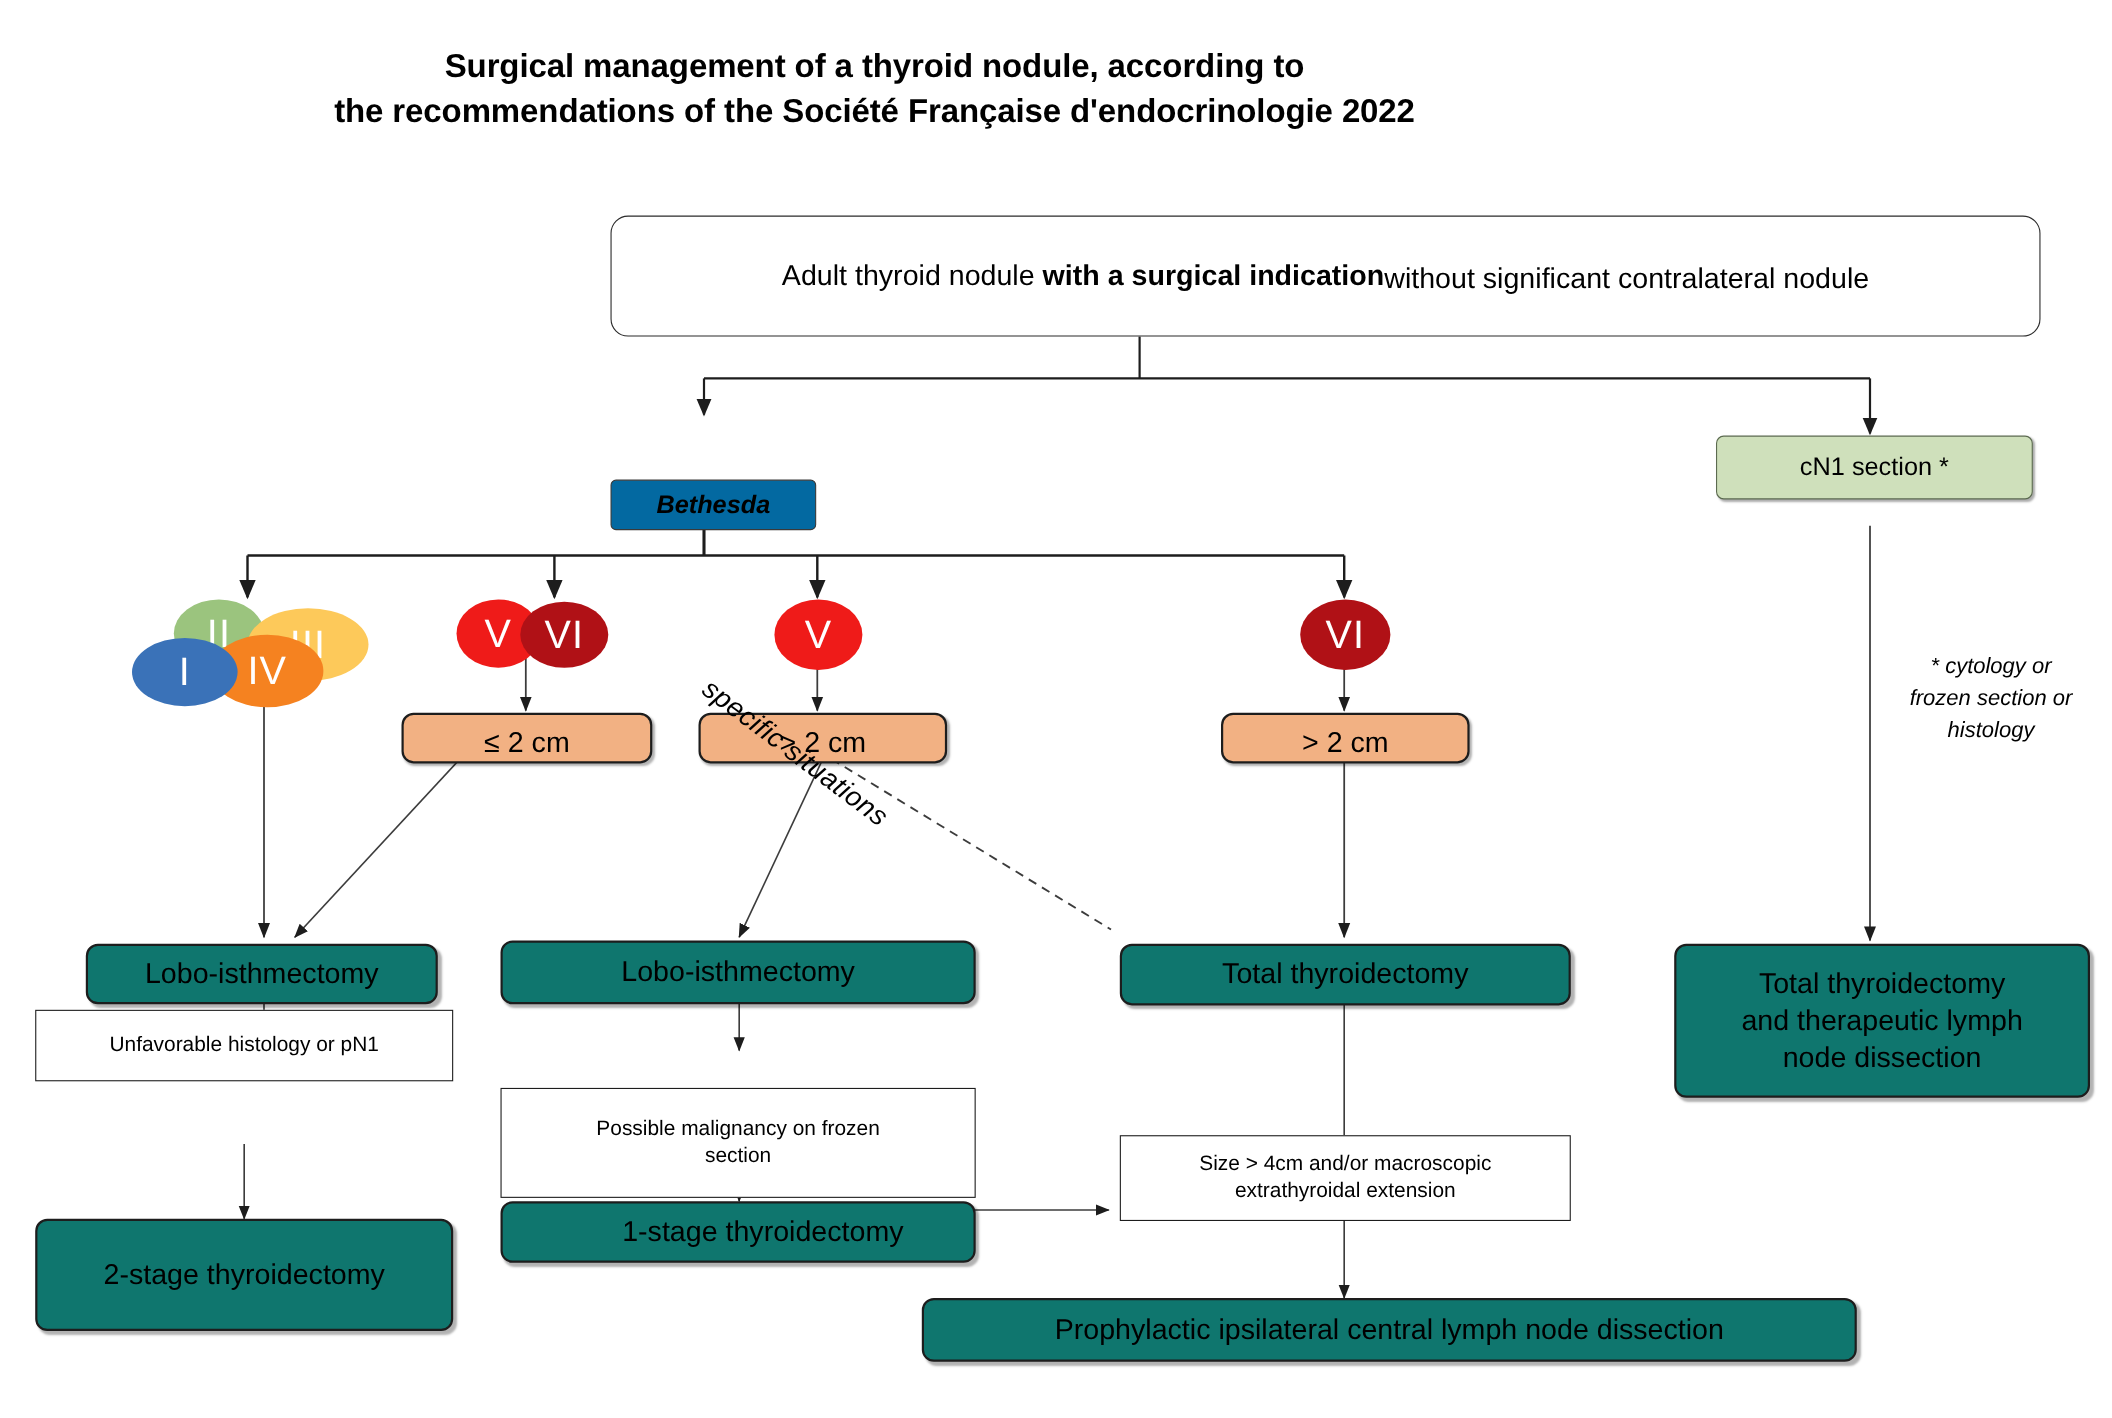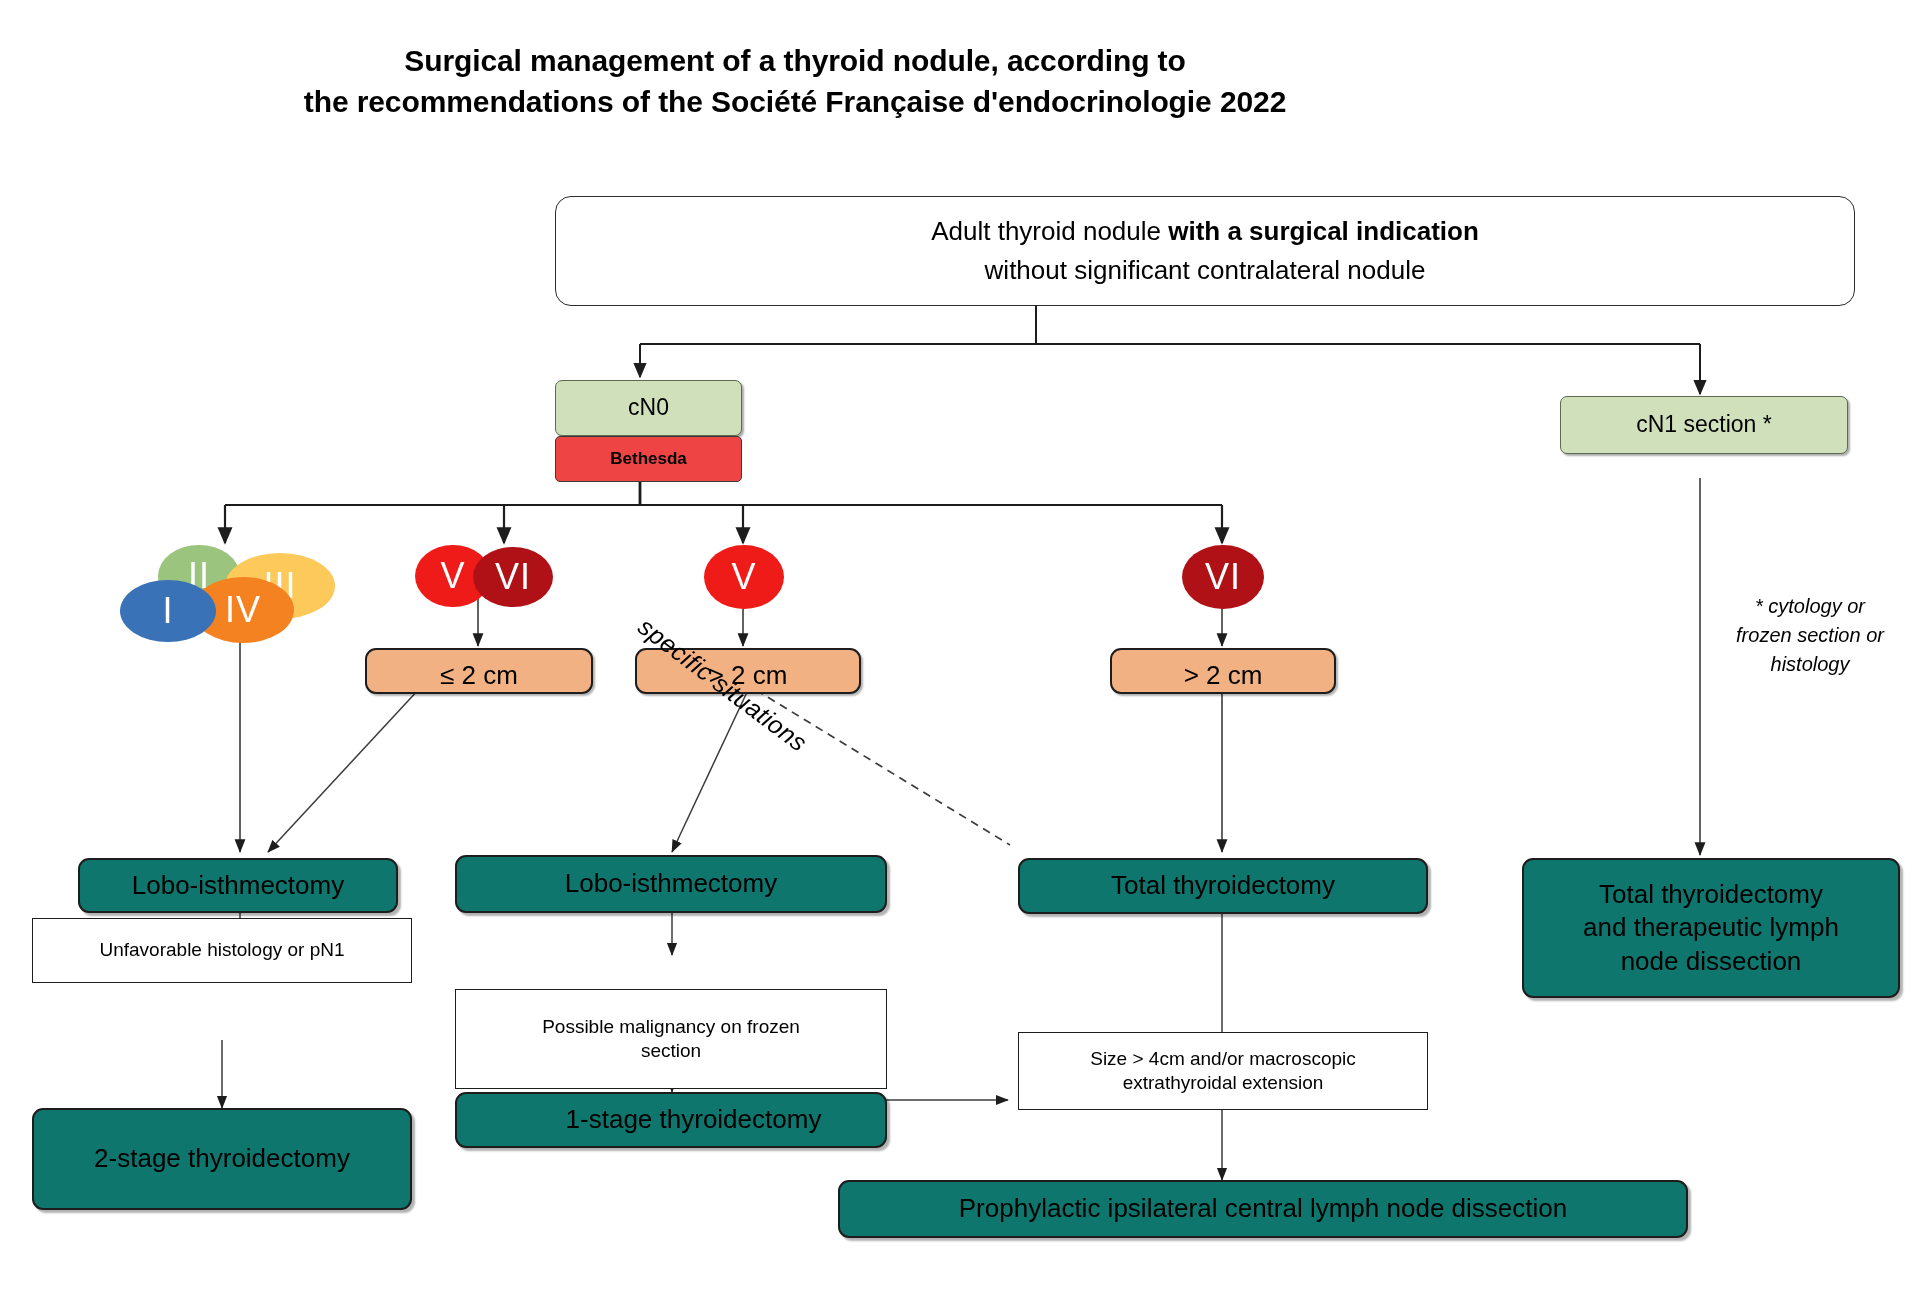--- a/index.html
+++ b/index.html
@@ -63,24 +63,25 @@
 
   .green {
     background: #cfe0bb;
     border: 1.4px solid #5c6b50;
     border-radius: 7px;
     font-size: 23px;
     box-shadow: 2px 2px 2px rgba(0,0,0,0.33);
   }
 
   .white-plain {
-    background: #ef4444;
+    background: #0369a1;
     border: 1.4px solid #3a3a3a;
     border-radius: 5px;
-    font-size: 17px;
+    font-size: 23px;
+    font-style: italic;
     font-weight: bold;
   }
 
   .orange {
     background: #f2b183;
     border: 2.1px solid #1d1d1d;
     border-radius: 11px;
     font-size: 26px;
     box-shadow: 2px 2px 2px rgba(0,0,0,0.30);
     align-items: flex-end;
@@ -196,30 +197,27 @@
 
     <path d="M672,1055 L672,1092" stroke="#3c3c3c" stroke-width="1.5" fill="none" marker-end="url(#arw-thin)"></path>
 
     <path d="M722,1100 L1008,1100" stroke="#3c3c3c" stroke-width="1.5" fill="none" marker-end="url(#arw-thin)"></path>
 
     <path d="M1222,912 L1222,1032" stroke="#3c3c3c" stroke-width="1.5" fill="none"></path>
 
     <path d="M1222,1110 L1222,1180" stroke="#3c3c3c" stroke-width="1.5" fill="none" marker-end="url(#arw-thin)"></path>
   </svg>
 
-  <div class="node rounded-white" style="left:555px; top:196px; width:1300px; height:110px; flex-direction:column;">
+  <div class="node rounded-white" style="left:555px; top:196px; width:1300px; height:110px; ">
     <div style="font-size:26px;">
       <span>Adult thyroid nodule </span><b>with a surgical indication</b>
     </div>
     <div style="font-size:26px; margin-top:6px;">without significant contralateral nodule</div>
   </div>
 
-  <div class="node green" style="left:555px; top:380px; width:187px; height:56px;">
-    <span>cN0</span>
-  </div>
 
   <div class="node white-plain" style="left:555px; top:436px; width:187px; height:46px;">
     <span>Bethesda</span>
   </div>
 
   <div class="node green" style="left:1560px; top:396px; width:288px; height:58px;">
     <span>cN1 section *</span>
   </div>
 
   <div class="note-italic" style="left:1700px; top:592px; width:220px; white-space:pre-line;">* cytology or

